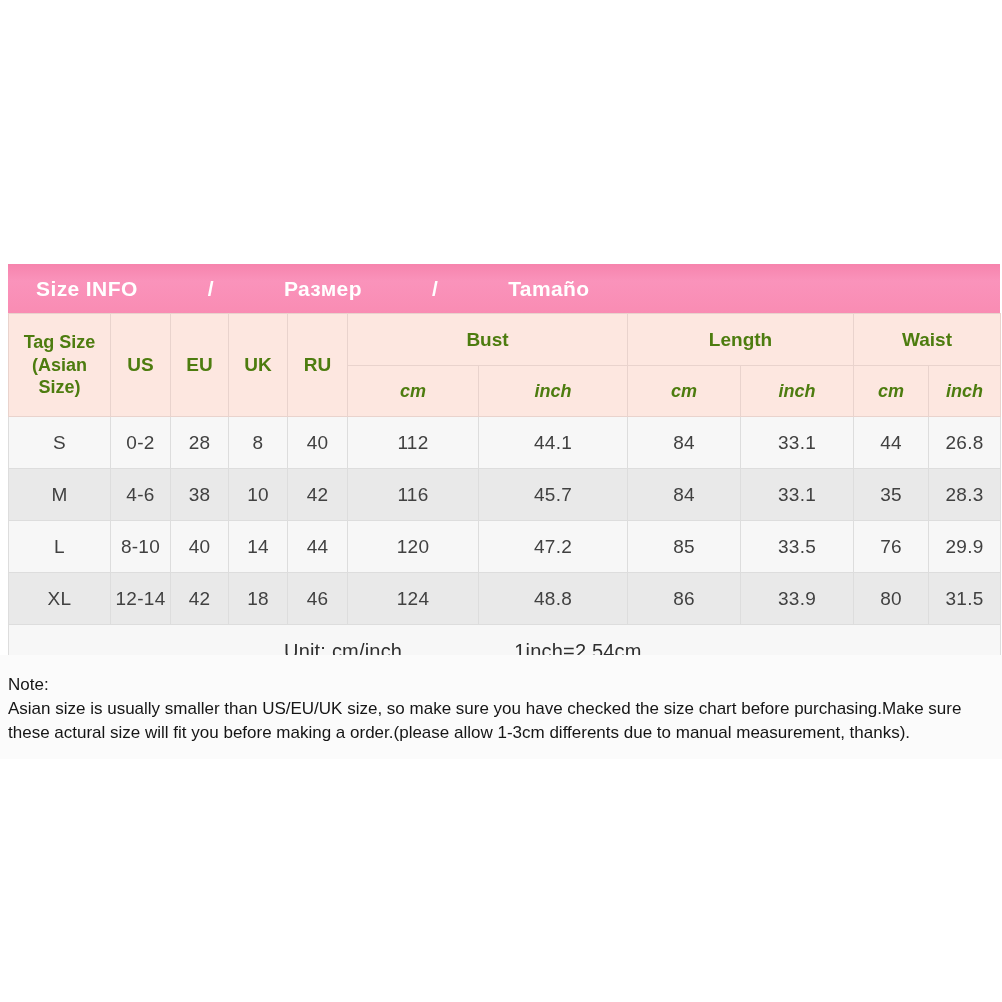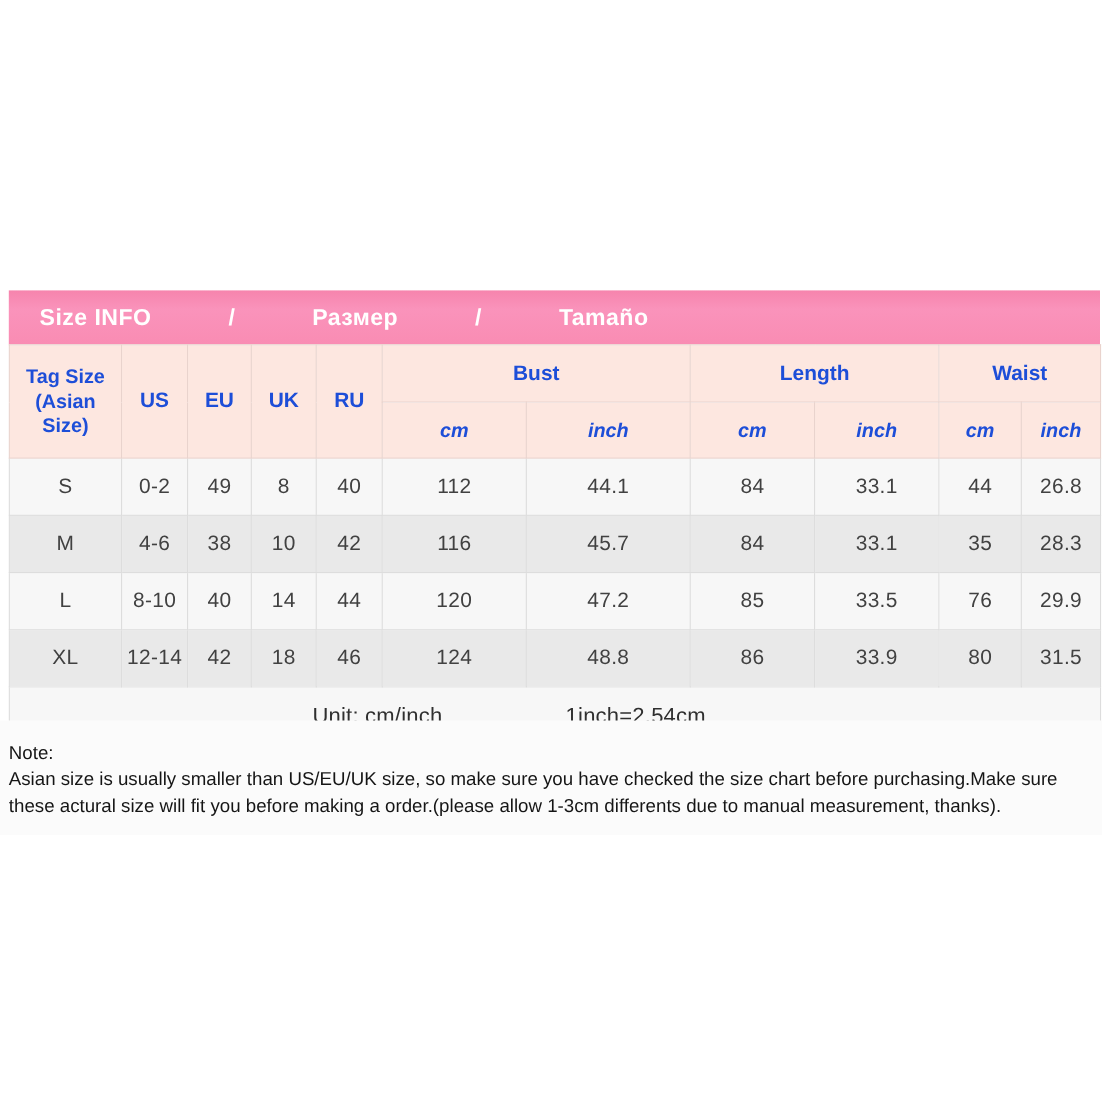--- a/index.html
+++ b/index.html
@@ -35,21 +35,21 @@
   }
   .size-table th, .size-table td {
     border: 1px solid #dddddd;
     text-align: center;
     vertical-align: middle;
     padding: 0;
     overflow: hidden;
   }
   .size-table thead th {
     background: #fde7e0;
-    color: #1d4ed8;
+    color: #4d7c0f;
     font-weight: bold;
     font-size: 19px;
     border-color: #e9d3cd;
   }
   .size-table thead tr.hrow1 { height: 52px; }
   .size-table thead tr.hrow2 { height: 51px; font-style: italic; }
   .size-table thead th.unit-sub { font-size: 18px; }
   .size-table thead th.tag-head { font-size: 18px; line-height: 1.25; }
   .size-table tbody tr { height: 52px; }
   .size-table tbody td {
@@ -129,21 +129,21 @@
         <th class="unit-sub">cm</th>
         <th class="unit-sub">inch</th>
         <th class="unit-sub">cm</th>
         <th class="unit-sub">inch</th>
       </tr>
     </thead>
     <tbody>
       <tr class="row-light">
         <td>S</td>
         <td>0-2</td>
-        <td>49</td>
+        <td>28</td>
         <td>8</td>
         <td>40</td>
         <td>112</td>
         <td>44.1</td>
         <td>84</td>
         <td>33.1</td>
         <td>44</td>
         <td>26.8</td>
       </tr>
       <tr class="row-dark">

